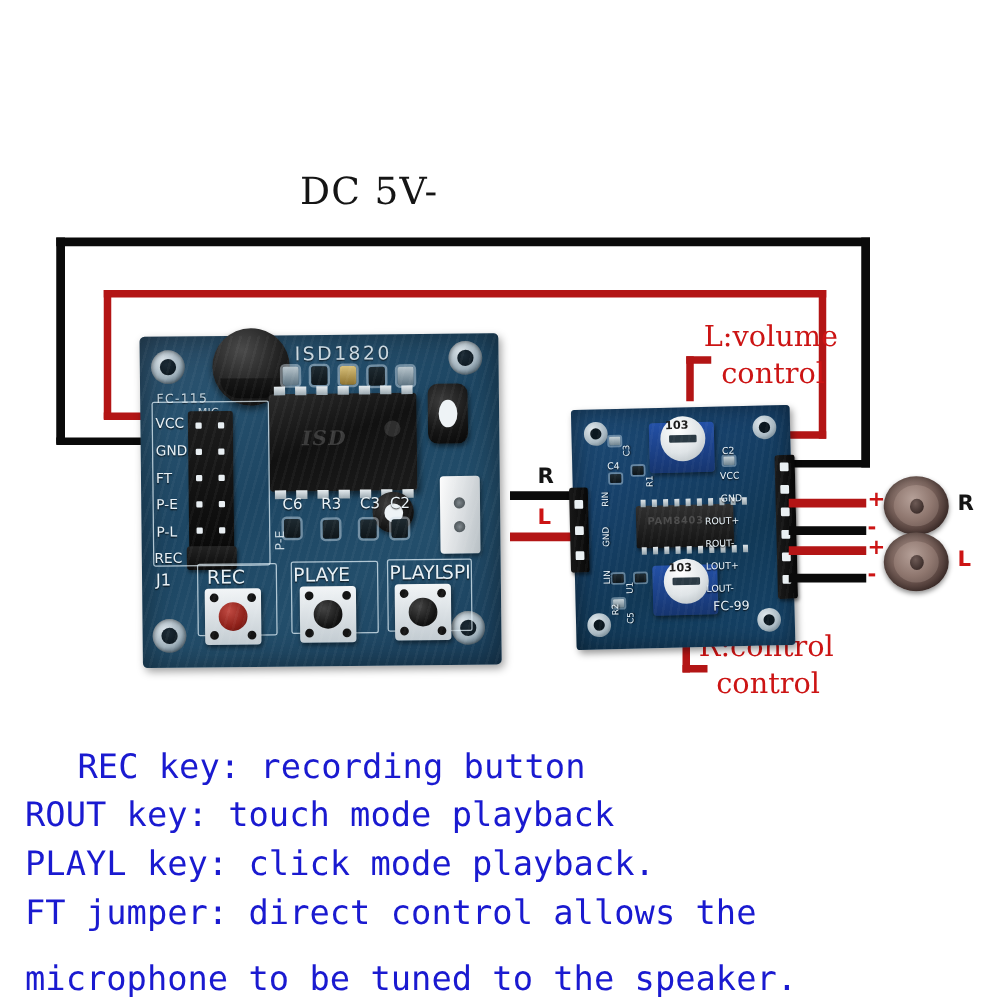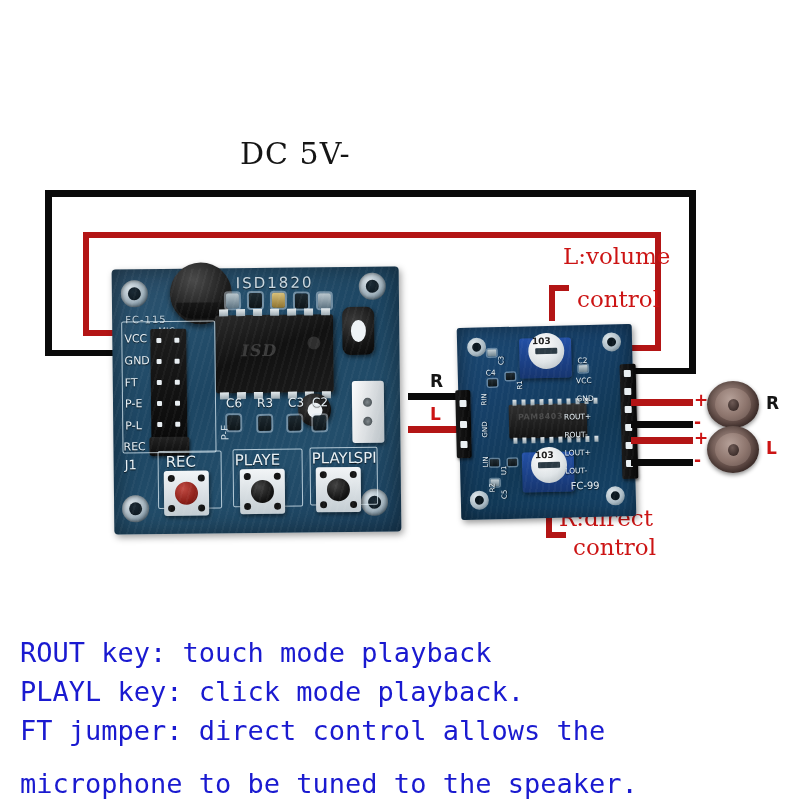--- a/index.html
+++ b/index.html
@@ -158,27 +158,27 @@
   <div class="wire-blk" style="left:626px;top:368px;width:70px;height:6px;"></div>
 
   <div class="wire-red" style="left:83px;top:232px;width:578px;height:6px;"></div>
   <div class="wire-red" style="left:83px;top:232px;width:6px;height:103px;"></div>
   <div class="wire-red" style="left:83px;top:330px;width:36px;height:6px;"></div>
   <div class="wire-red" style="left:655px;top:232px;width:6px;height:119px;"></div>
   <div class="wire-red" style="left:620px;top:345px;width:41px;height:6px;"></div>
 
   <div class="lbl-red" style="left:267px;top:221px;font-size:19px;font-weight:700;letter-spacing:1px;margin-top:48px;">DC 5V+</div>
 
-  <div class="lbl-red" style="left:563px;top:243px;font-size:23px;">L:volume</div>
+  <div class="lbl-red" style="left:563px;top:257px;font-size:23px;">L:volume</div>
   <div class="lbl-red" style="left:577px;top:286px;font-size:23px;">control</div>
 
   <div class="wire-red" style="left:549px;top:285px;width:6px;height:36px;"></div>
   <div class="wire-red" style="left:549px;top:285px;width:20px;height:6px;"></div>
 
-  <div class="lbl-red" style="left:559px;top:505px;font-size:23px;">R:direct</div>
+  <div class="lbl-red" style="left:559px;top:505px;font-size:23px;">R:control</div>
   <div class="lbl-red" style="left:573px;top:534px;font-size:23px;">control</div>
   <div class="wire-red" style="left:546px;top:505px;width:6px;height:33px;"></div>
   <div class="wire-red" style="left:546px;top:532px;width:20px;height:6px;"></div>
 
   <div class="board1">
 
     <div class="mhole" style="left:9px;top:11px;">
         <i></i>
       </div>
     <div class="mhole" style="left:247px;top:6px;">
@@ -422,18 +422,19 @@
   <div class="lbl-red" style="left:694px;top:390px;font:700 17px 'DejaVu Sans',sans-serif;">+</div>
   <div class="lbl-red" style="left:694px;top:412px;font:700 17px 'DejaVu Sans',sans-serif;">-</div>
   <div class="lbl-red" style="left:694px;top:428px;font:700 17px 'DejaVu Sans',sans-serif;">+</div>
   <div class="lbl-red" style="left:694px;top:450px;font:700 17px 'DejaVu Sans',sans-serif;">-</div>
 
   <div class="spk" style="left:707px;top:381px;"></div>
   <div class="spk" style="left:707px;top:426px;"></div>
   <div class="lbl-blk sgn" style="left:766px;top:393px;">R</div>
   <div class="lbl-red sgn" style="left:766px;top:438px;">L</div>
 
+  <div class="lbl-blue" style="left:62px;top:598px;font-size:27px;">REC key: recording button</div>
   <div class="lbl-blue" style="left:20px;top:637px;font-size:27px;">ROUT key: touch mode playback</div>
   <div class="lbl-blue" style="left:20px;top:676px;font-size:27px;">PLAYL key: click mode playback.</div>
   <div class="lbl-blue" style="left:20px;top:715px;font-size:27px;">FT jumper: direct control allows the</div>
   <div class="lbl-blue" style="left:20px;top:754px;font-size:27px;margin-top:14px;">microphone to be tuned to the speaker.</div>
 
 </div>
 
 </body></html>

